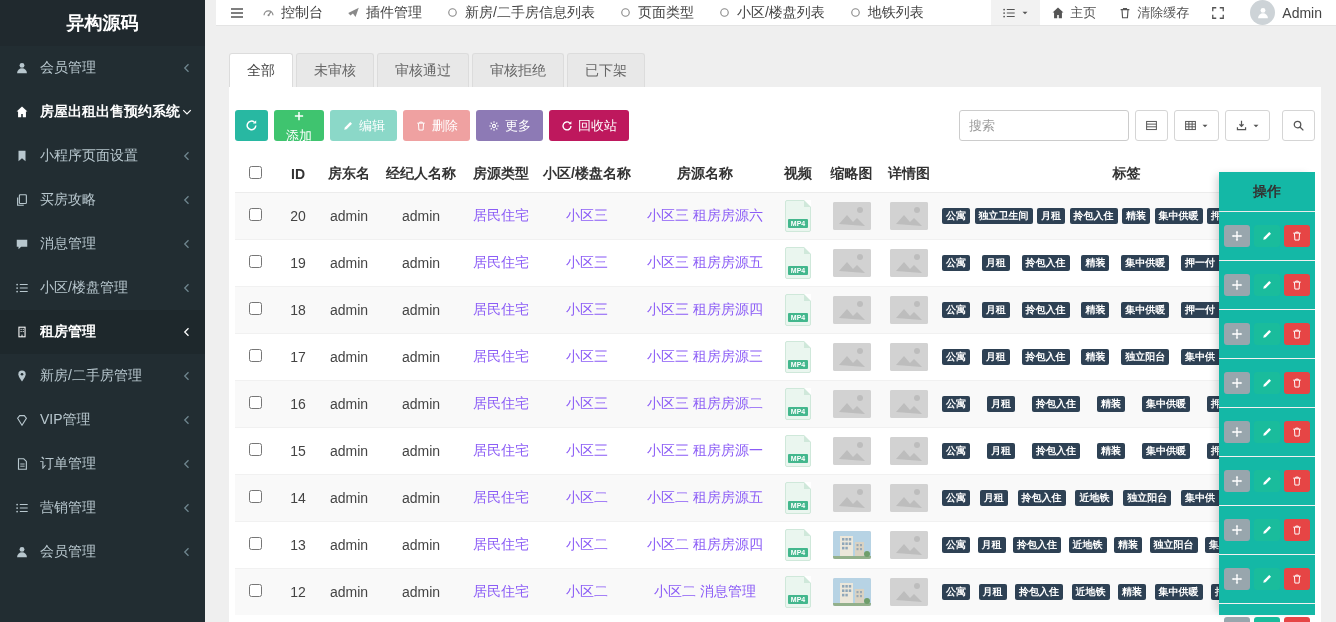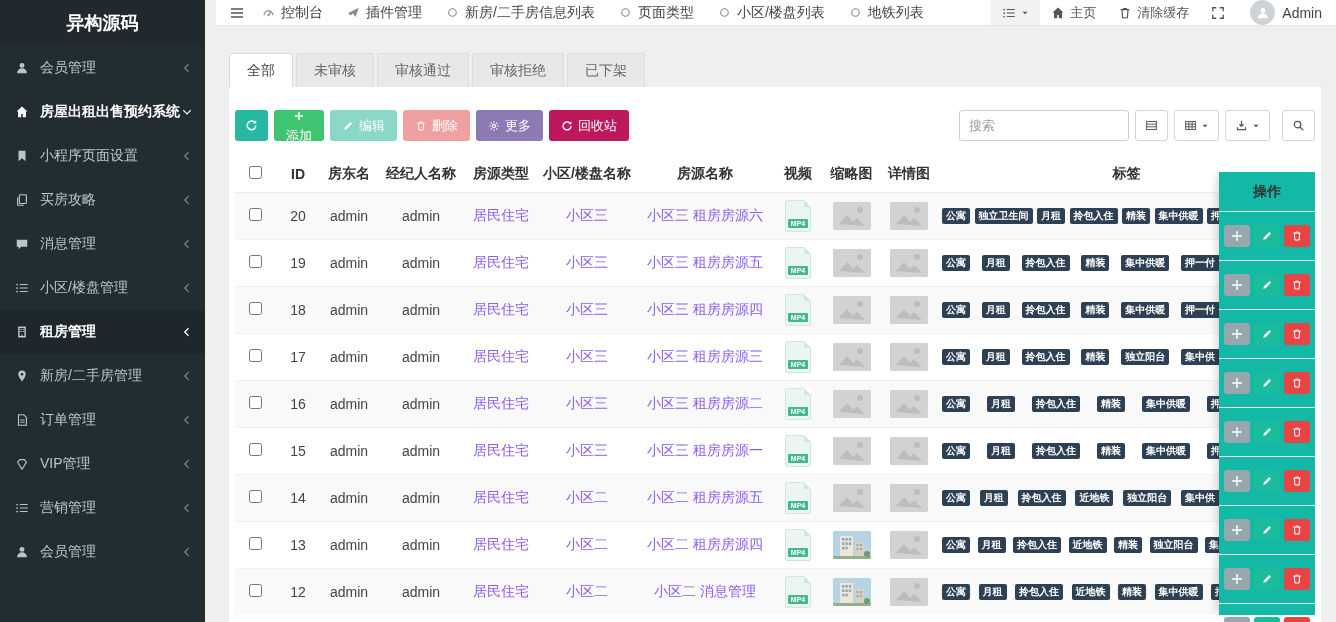--- a/index.html
+++ b/index.html
@@ -218,40 +218,40 @@
             </svg>
           </span>
     <span class="mi-label">新房/二手房管理</span>
     <span class="chev ic12" data-icon="angle-left-icon">
             <svg viewBox="0 0 16 16">
               <path d="M10 3L5 8l5 5" fill="none" stroke="currentColor" stroke-width="1.7"></path>
             </svg>
           </span>
   </div>
         <div class="menu-item">
+    <span class="mi-icon ic14" data-icon="vip-icon">
+            <svg viewBox="0 0 16 16">
+              <path d="M3 6l5 8 5-8-2.4-3H5.4z" fill="none" stroke="currentColor" stroke-width="1.3"></path>
+            </svg>
+          </span>
+    <span class="mi-label">VIP管理</span>
+    <span class="chev ic12" data-icon="angle-left-icon">
+            <svg viewBox="0 0 16 16">
+              <path d="M10 3L5 8l5 5" fill="none" stroke="currentColor" stroke-width="1.7"></path>
+            </svg>
+          </span>
+  </div>
+        <div class="menu-item">
     <span class="mi-icon ic14" data-icon="doc-icon">
             <svg viewBox="0 0 16 16">
               <path d="M4 2h6l3 3v9H4z" fill="none" stroke="currentColor" stroke-width="1.3"></path>
               <path d="M6 8h5M6 10.5h5" stroke="currentColor" stroke-width="1.1"></path>
             </svg>
           </span>
     <span class="mi-label">订单管理</span>
-    <span class="chev ic12" data-icon="angle-left-icon">
-            <svg viewBox="0 0 16 16">
-              <path d="M10 3L5 8l5 5" fill="none" stroke="currentColor" stroke-width="1.7"></path>
-            </svg>
-          </span>
-  </div>
-        <div class="menu-item">
-    <span class="mi-icon ic14" data-icon="vip-icon">
-            <svg viewBox="0 0 16 16">
-              <path d="M3 6l5 8 5-8-2.4-3H5.4z" fill="none" stroke="currentColor" stroke-width="1.3"></path>
-            </svg>
-          </span>
-    <span class="mi-label">VIP管理</span>
     <span class="chev ic12" data-icon="angle-left-icon">
             <svg viewBox="0 0 16 16">
               <path d="M10 3L5 8l5 5" fill="none" stroke="currentColor" stroke-width="1.7"></path>
             </svg>
           </span>
   </div>
         <div class="menu-item">
     <span class="mi-icon ic14" data-icon="list-icon">
             <svg viewBox="0 0 16 16">
               <path d="M5.5 4h9M5.5 8h9M5.5 12h9" stroke="currentColor" stroke-width="1.4"></path>

